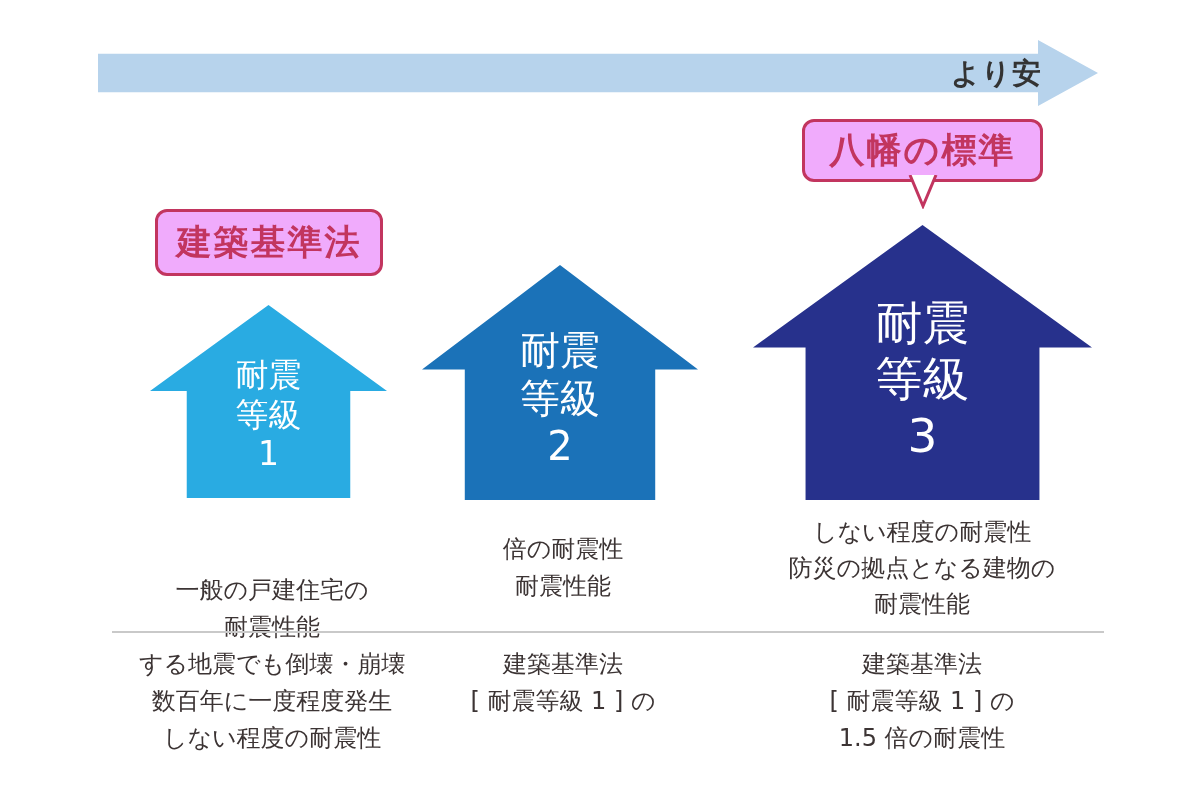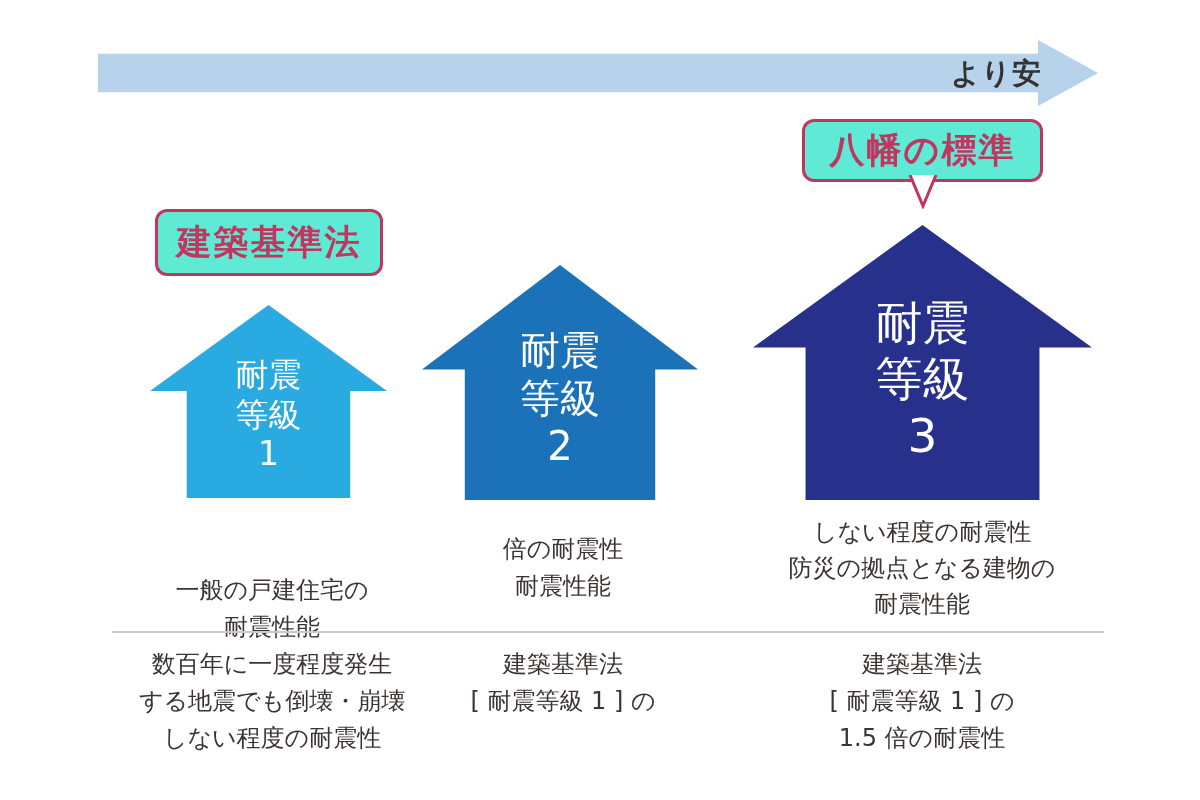--- a/index.html
+++ b/index.html
@@ -35,21 +35,21 @@
   
   .badge {
     position: absolute;
     box-sizing: border-box;
     border: 3px solid;
     border-radius: 12px;
     display: flex;
     align-items: center;
     justify-content: center;
     font-weight: bold;
-    background: #5eead4;
+    background: #f0abfc;
     letter-spacing: 2px;
   }
   .badge-law {
     left: 155px; top: 209px;
     width: 228px; height: 67px;
     font-size: 35px;
   }
   .badge-yahata {
     left: 802px; top: 119px;
     width: 241px; height: 63px;
@@ -153,22 +153,22 @@
   </div>
   <div class="caption caption-3" style="color: rgb(60, 52, 52);">
     <div>しない程度の耐震性</div>
     <div>防災の拠点となる建物の</div>
     <div>耐震性能</div>
   </div>
 
   <div class="divider" style="background-color: rgb(201, 201, 201);"></div>
 
   <div class="detail detail-1" style="color: rgb(60, 52, 52);">
+    <div>する地震でも倒壊・崩壊</div>
     <div>数百年に一度程度発生</div>
-    <div>する地震でも倒壊・崩壊</div>
     <div>しない程度の耐震性</div>
   </div>
   <div class="detail detail-2" style="color: rgb(60, 52, 52);">
     <div>建築基準法</div>
     <div>[ 耐震等級 1 ] の</div>
   </div>
   <div class="detail detail-3" style="color: rgb(60, 52, 52);">
     <div>建築基準法</div>
     <div>[ 耐震等級 1 ] の</div>
     <div>1.5 倍の耐震性</div>

